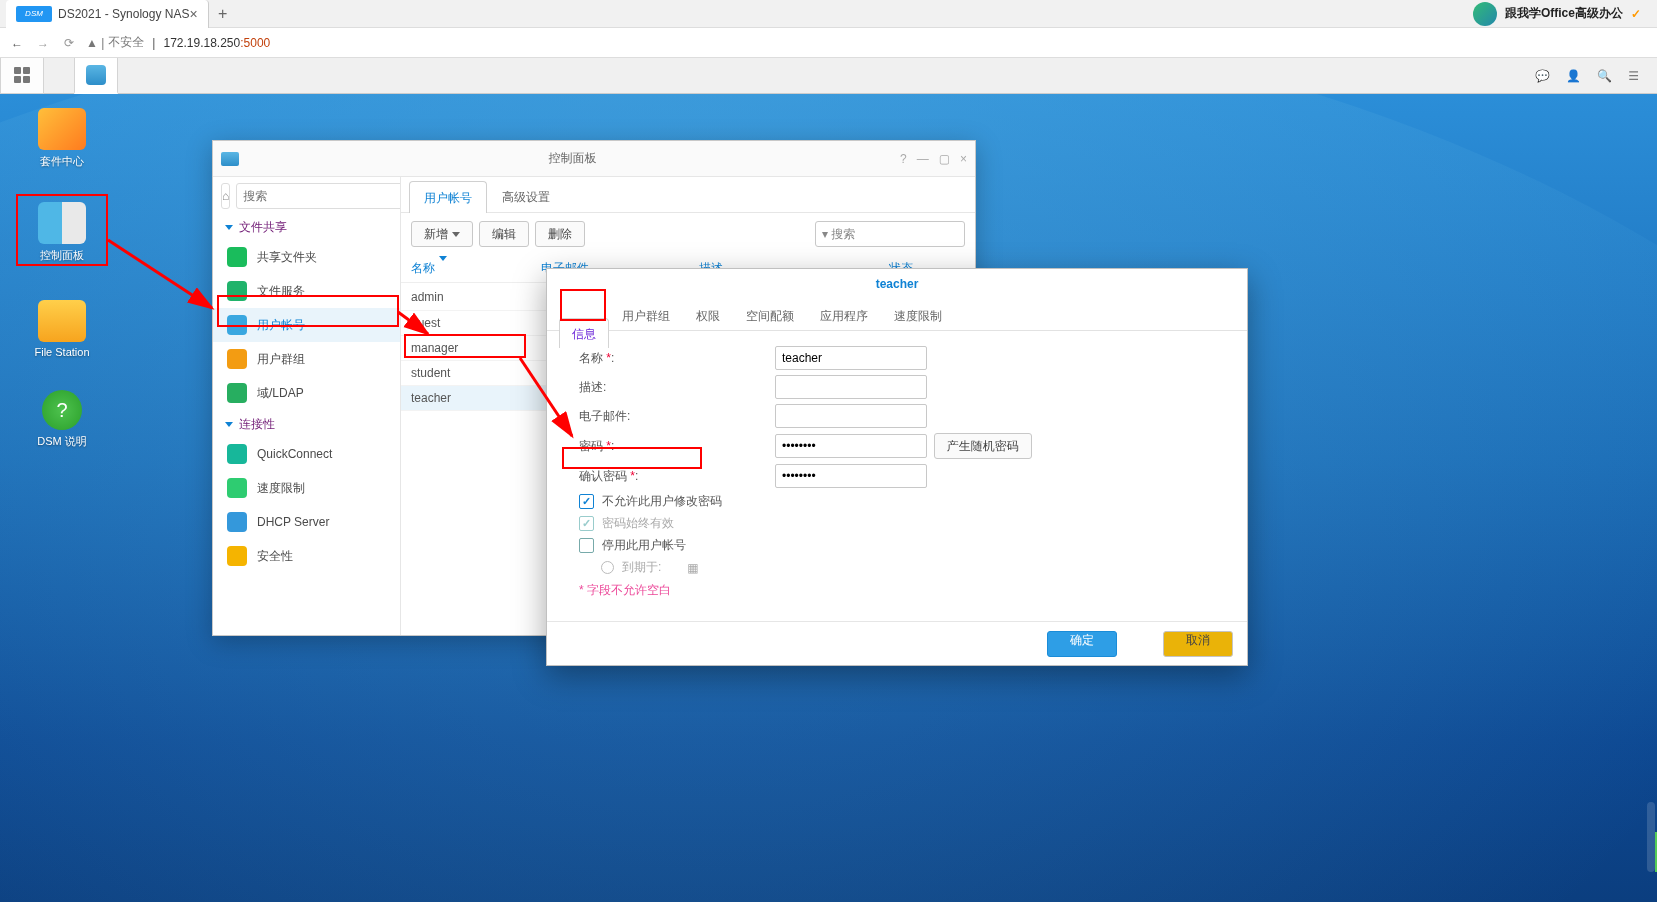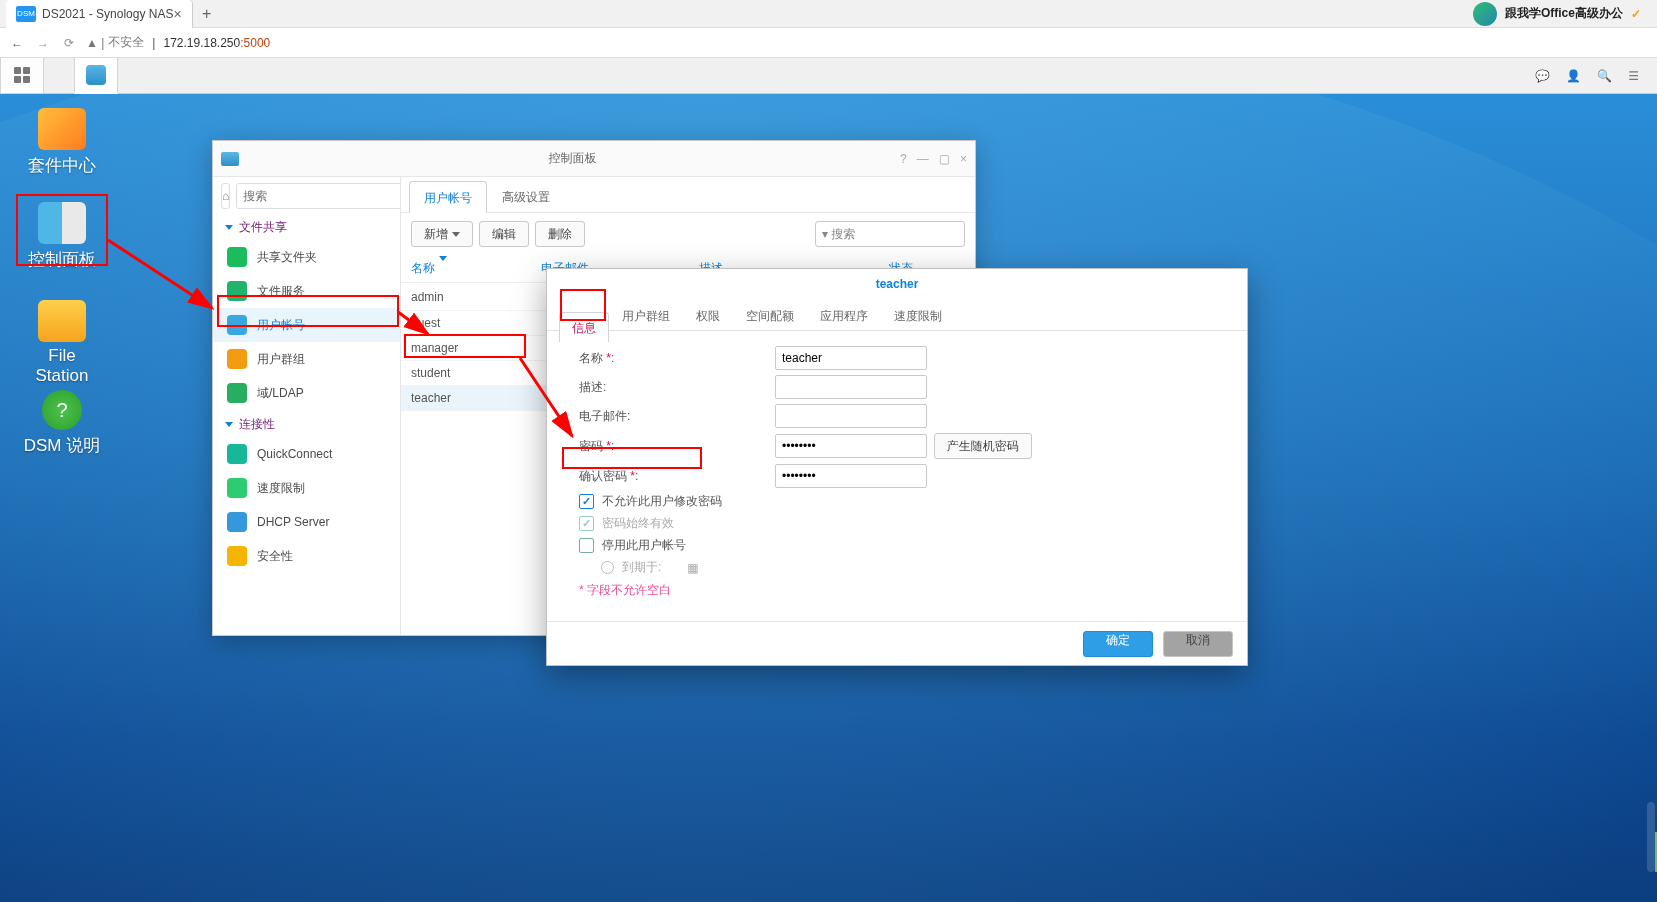--- a/index.html
+++ b/index.html
@@ -1,21 +1,21 @@
 <!DOCTYPE html>
 <html><head>
 <meta charset="utf-8">
 <style>
 * { margin:0; padding:0; box-sizing:border-box; font-family:"Microsoft YaHei","Helvetica Neue",Arial,sans-serif; font-size:12px; }
 body { width:1657px; height:902px; overflow:hidden; background:#e8e8e8; position:relative; }
 
 
 .browser-top { height:28px; background:#f1f1f1; border-bottom:1px solid #ddd; display:flex; align-items:center;}
 .tab { display:flex; align-items:center; height:28px; padding:0 10px; background:#fff; border-right:1px solid #ccc; margin-left:6px; border-radius:4px 4px 0 0; min-width:170px; }
-.tab .favicon { width:20px; height:16px; background:#2196f3; color:#fff; font-size:8px; display:flex; align-items:center; justify-content:center; border-radius:2px; margin-right:6px;}
+.tab .favicon { width:36px; height:16px; background:#2196f3; color:#fff; font-size:8px; display:flex; align-items:center; justify-content:center; border-radius:2px; margin-right:6px;font-style:italic;}
 .tab .title { flex:1; color:#444; }
 .tab .close { color:#666; font-size:14px; }
 .new-tab { width:28px; text-align:center; color:#666; font-size:16px; }
 .avatar-box { margin-left:auto; display:flex; align-items:center; padding-right:16px; gap:8px;}
 .avatar-box .avatar { width:24px; height:24px; border-radius:50%; background:linear-gradient(135deg,#3b7,#28a);}
 .avatar-box .name { font-weight:bold; color:#222; }
 .avatar-box .badge-v { color:#f90; font-weight:bold;}
 .addr-bar { height:30px; background:#fff; border-bottom:1px solid #ddd; display:flex; align-items:center; padding:0 8px; gap:8px; color:#555;}
 .addr-bar .nav-ico { width:18px; text-align:center; color:#999;}
 .addr-bar .nav-ico.back { color:#555;}
@@ -31,21 +31,21 @@
 .dsm-taskbar .tray { display:flex; gap:16px; padding-right:18px; color:#7a7a7a;}
 .apps-ico{display:grid;grid-template-columns:1fr 1fr;gap:2px;width:16px;height:16px;}
 .apps-ico span{background:#777;border-radius:1px;}
 .cp-ico{width:18px;height:14px;background:linear-gradient(180deg,#5ab6e4,#2d8ec9);border-radius:2px;}
 
 
 .desktop { position:absolute; top:94px; left:0; right:0; bottom:0; background:linear-gradient(180deg,#2b8ed8 0%,#1a6bb5 45%,#0d4892 80%,#0b3e7f 100%); overflow:hidden;}
 .desktop::after { content:""; position:absolute; left:-700px; bottom:-900px; width:2800px; height:1800px; background:radial-gradient(circle at 50% 0%, rgba(78,168,222,.5) 0%, rgba(11,62,127,0) 55%); border-radius:50%; }
 .dicon { position:absolute; width:80px; text-align:center; color:#fff; z-index:2;}
 .dicon .ibox { width:48px; height:42px; margin:0 auto 4px; border-radius:6px; position:relative;}
-.dicon .cap { font-size:17px; text-shadow:0 1px 2px rgba(0,0,0,.4);}
+.dicon .cap { font-size:11px; text-shadow:0 1px 2px rgba(0,0,0,.4);}
 
 
 .redbox { position:absolute; border:2px solid #ff0000; z-index:50; pointer-events:none;}
 
 
 .win { position:absolute; background:#fff; border:1px solid #c8c8c8; box-shadow:0 6px 24px rgba(0,0,0,.25); z-index:10;}
 .win-header { height:36px; background:#fafafa; border-bottom:1px solid #e6e6e6; display:flex; align-items:center; padding:0 8px;}
 .win-header .icon { width:18px; height:14px; background:linear-gradient(180deg,#5ab6e4,#2d8ec9); border-radius:2px; margin-right:6px;}
 .win-header .title { flex:1; text-align:center; color:#666; }
 .win-header .wbtns { display:flex; gap:10px; color:#aaa;}
@@ -76,41 +76,41 @@
 .table-head .caret{width:0;height:0;border-left:4px solid transparent;border-right:4px solid transparent;border-top:5px solid #0f82d4;margin-left:4px;}
 .table-row { color:#555; border-bottom:1px solid #f3f3f3;}
 .table-row.sel { background:#e9f4fb;}
 .table-row .c1{flex:0 0 130px;} .table-row .c2{flex:0 0 158px;} .table-row .c3{flex:1;} .table-row .c4{flex:0 0 60px; color:#e06;}
 
 
 .dialog { position:absolute; background:#fff; border:1px solid #c0c0c0; box-shadow:0 10px 30px rgba(0,0,0,.35); z-index:20;}
 .dlg-title { text-align:center; color:#0f82d4; font-weight:bold; padding:8px 0;}
 .dlg-tabs { height:32px; border-bottom:1px solid #e2e2e2; display:flex; align-items:flex-end; padding:0 12px;}
 .dlg-tab { padding:7px 12px 5px; color:#666; border:1px solid transparent; border-bottom:none; cursor:pointer; font-size:12px;}
-.dlg-tab.active { color:#be185d; border-color:#d4d4d4; border-radius:4px 4px 0 0; background:#fff; position:relative; top:12px;}
+.dlg-tab.active { color:#6d28d9; border-color:#d4d4d4; border-radius:4px 4px 0 0; background:#fff; position:relative; top:18px;}
 .dlg-form { padding:10px 32px; }
 .frow { display:flex; align-items:center; margin:5px 0;}
 .frow .lbl { width:196px; color:#555;}
 .frow .req { color:#e03;}
 .frow input[type=text],.frow input[type=password] { width:152px; height:24px; border:1px solid #c8c8c8; border-radius:2px; padding:0 6px;}
 .chk { display:flex; align-items:center; gap:8px; margin:5px 0 5px 0;}
 .chk .box { width:15px; height:15px; border:1px solid #7aa; border-radius:2px; display:flex; align-items:center; justify-content:center; color:#0f82d4; font-size:11px; font-weight:bold;}
 .chk.checked .box{ background:#fff; border-color:#0f82d4;}
 .chk.checked .box::after{content:"✓";}
 .chk.dim .box{border-color:#bbb; color:#bbb;}
 .chk.dim.checked .box{border-color:#9cc; color:#9cc;}
 .chk span.t{color:#555;}
 .chk.dim span.t{color:#aaa;}
 .radio { display:flex; align-items:center; gap:8px; margin:4px 0 4px 22px; color:#aaa;}
 .radio .dot{width:13px;height:13px;border:1px solid #bbb;border-radius:50%;display:flex;align-items:center;justify-content:center;}
 .radio.sel .dot::after{content:"";width:5px;height:5px;border-radius:50%;background:#bbb;}
 .note { color:#ec4899; margin:6px 0 0;}
 .dlg-footer { position:absolute; bottom:0; left:0; right:0; height:44px; border-top:1px solid #e6e6e6; display:flex; align-items:center; justify-content:flex-end; padding:0 14px; gap:10px;}
 .pbtn { height:26px; padding:0 22px; border-radius:3px; border:1px solid #1a8cd8; background:#2e9ee6; color:#fff; cursor:pointer;}
-.sbtn { height:26px; padding:0 22px; border-radius:3px; border:1px solid #c4c4c4; background:#a3a3a3; color:#444; cursor:pointer;}
+.sbtn { height:26px; padding:0 22px; border-radius:3px; border:1px solid #c4c4c4; background:#eab308; color:#444; cursor:pointer;margin-left:36px;}
 
 
 .scrollv { position:absolute; right:2px; bottom:30px; width:8px; height:70px; background:rgba(255,255,255,.15); border-radius:4px; z-index:3;}
 .scrollv::after{content:"";position:absolute;right:-4px;bottom:0;width:4px;height:40px;background:#5c5;}
 svg.arrow{position:absolute;z-index:55;pointer-events:none;}
 </style>
 </head>
 <body>
 
 <div class="browser-top">

